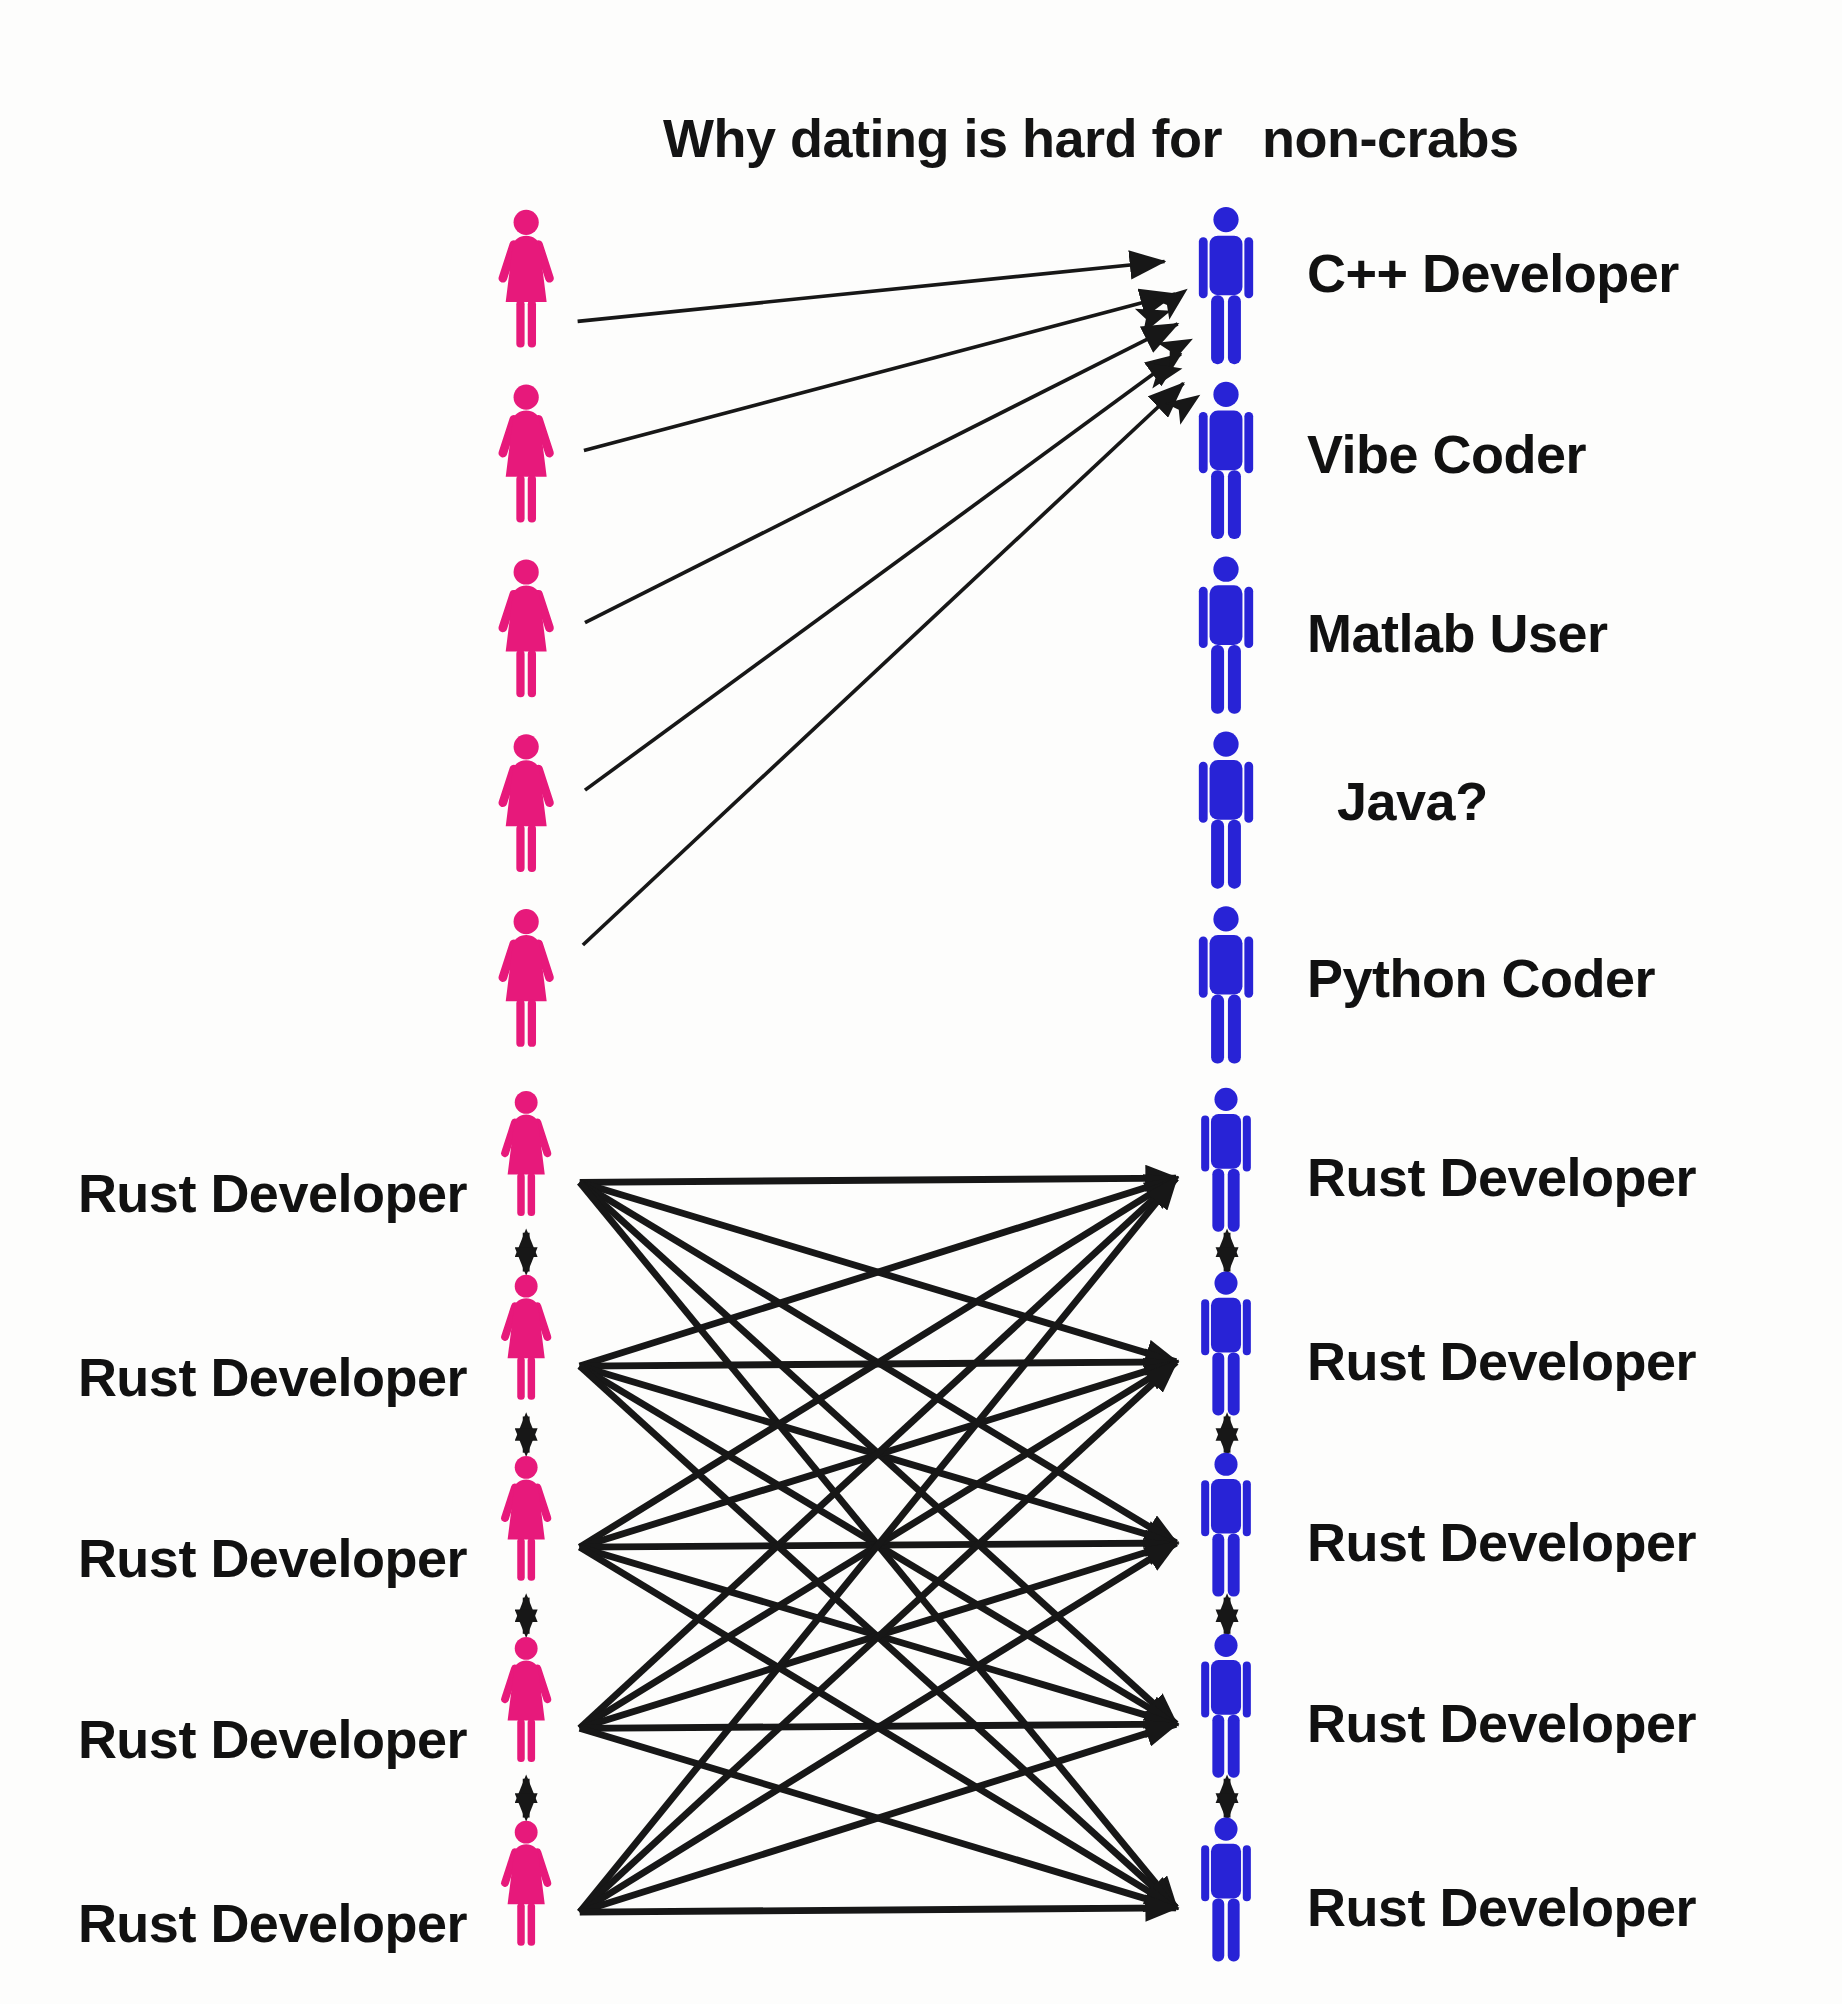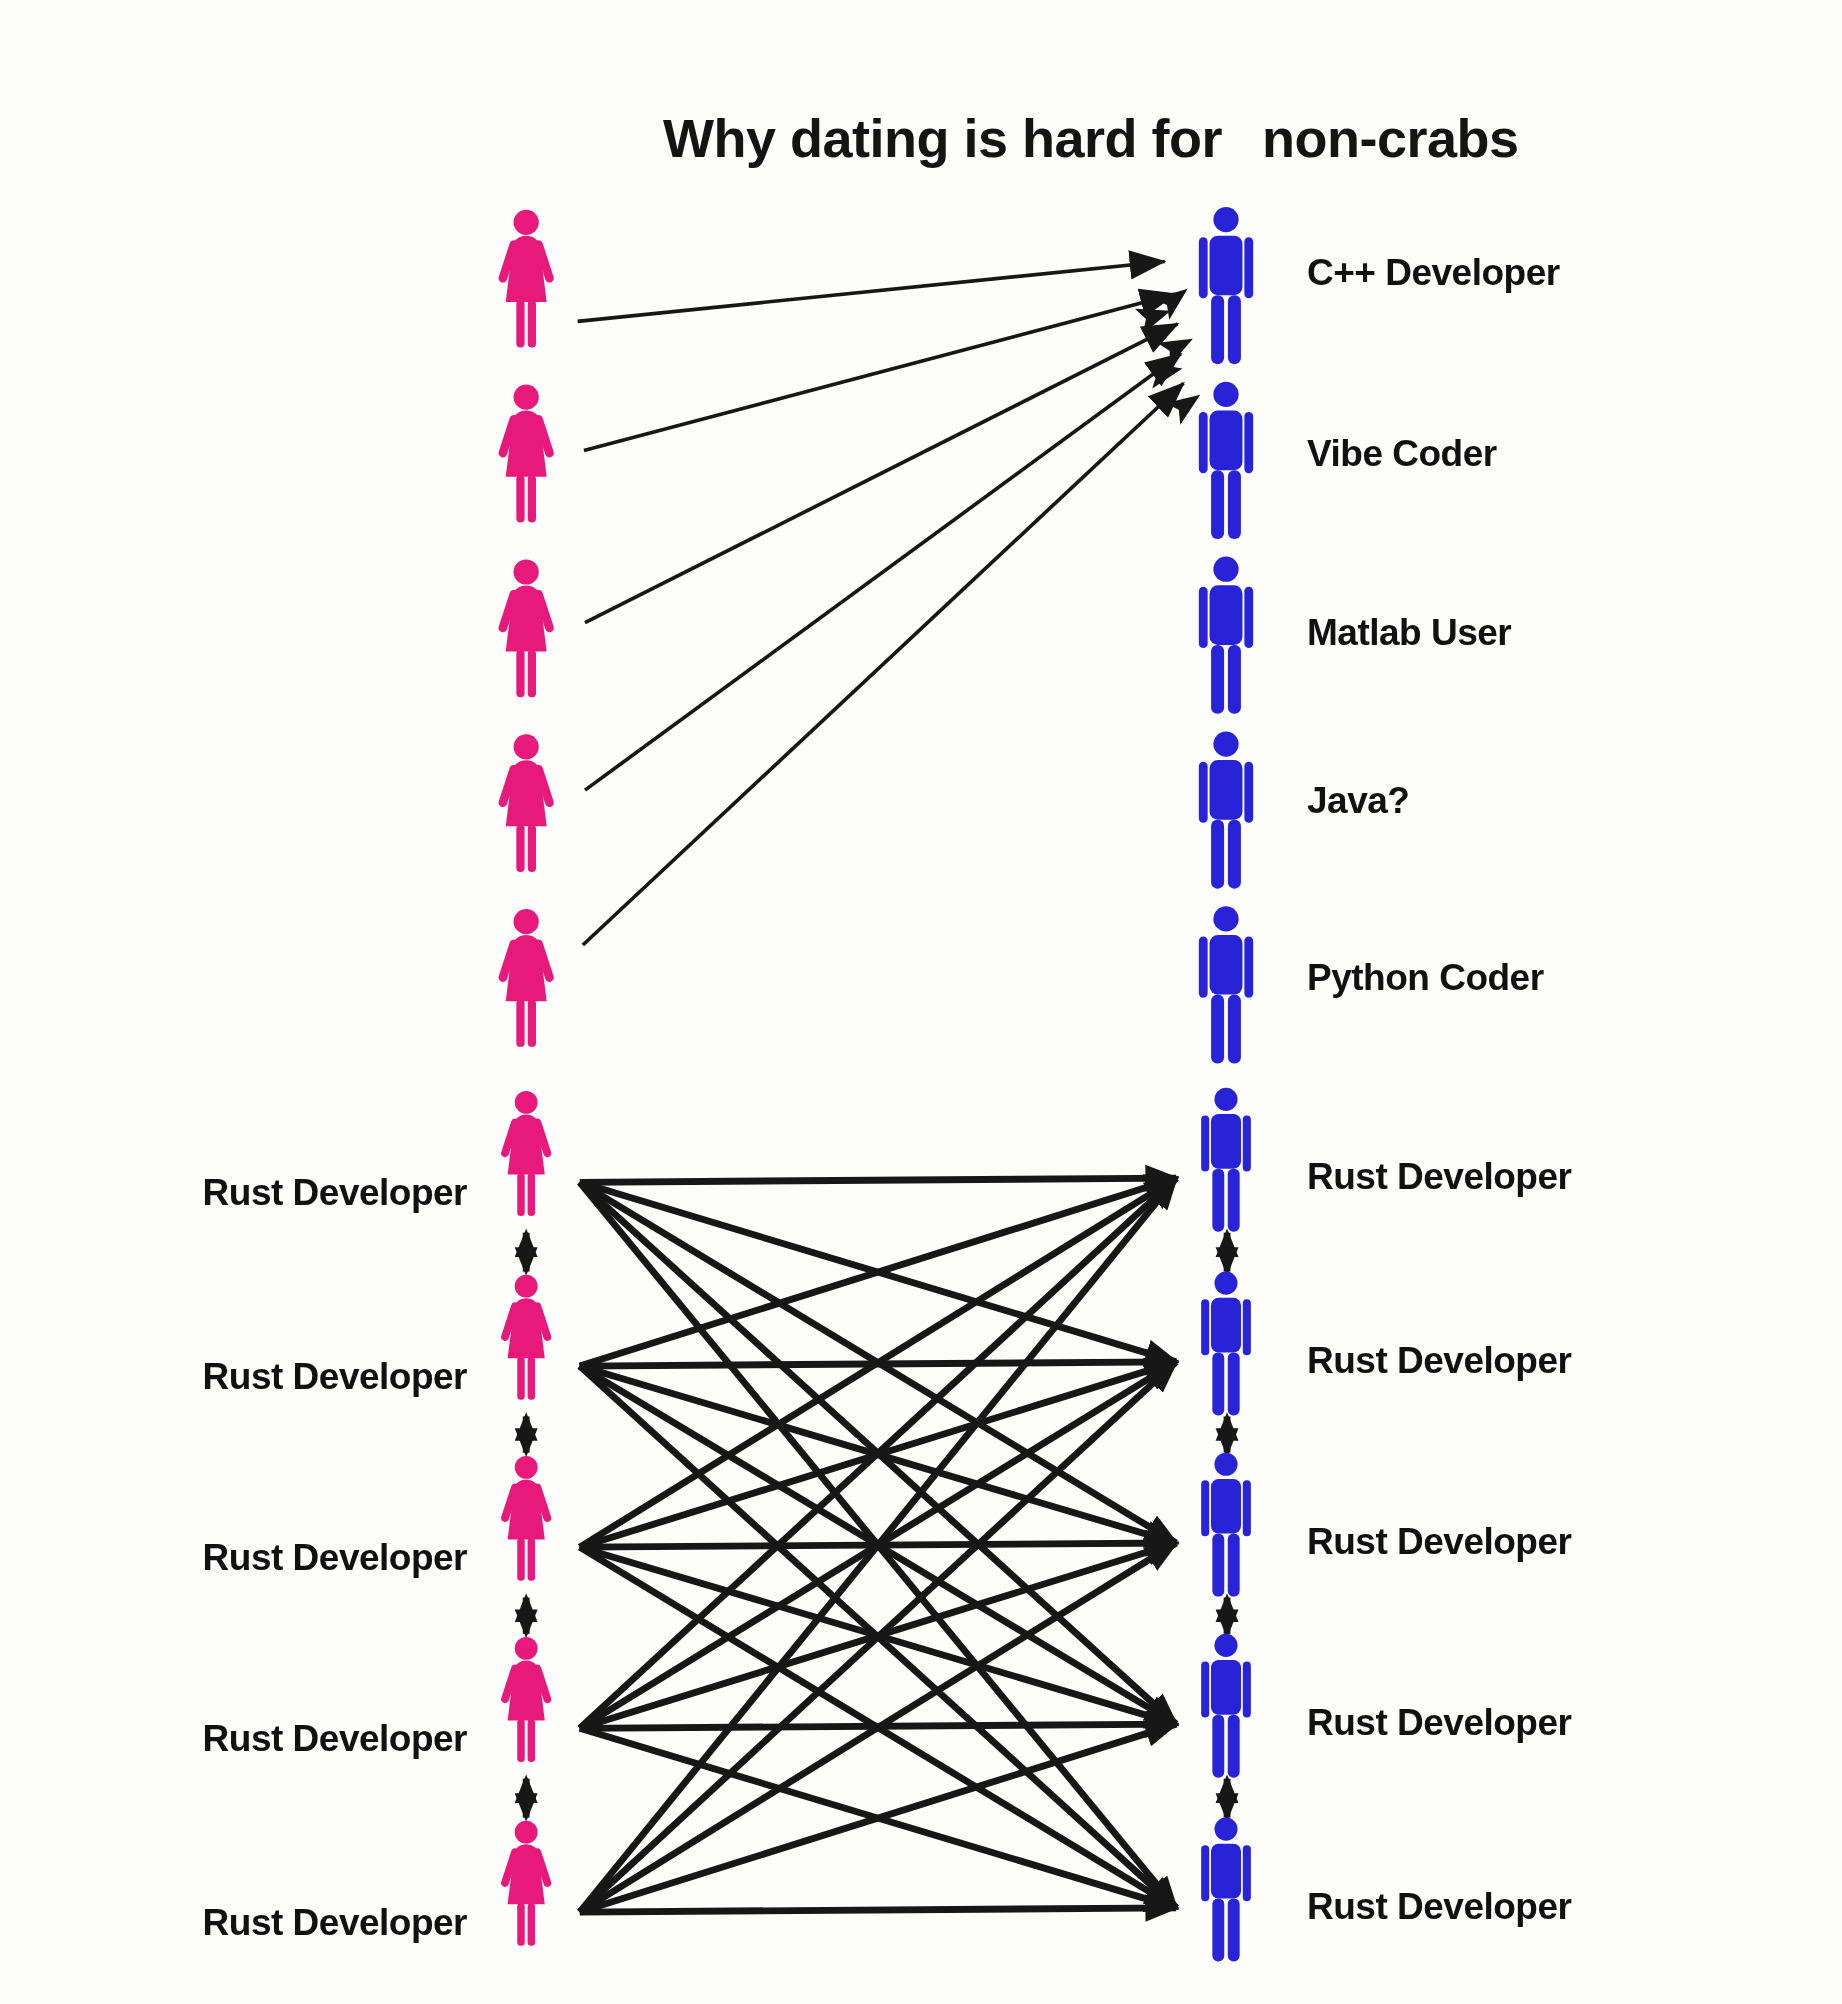--- a/index.html
+++ b/index.html
@@ -8,21 +8,21 @@
     width:1843px;height:2005px;
     background:#FDFDFC;
     overflow:hidden;
     font-family:"Liberation Sans", sans-serif;
   }
   #diagram{position:absolute;left:0;top:0;}
   .label{
     position:absolute;
     transform:translateY(-50%);
     font-weight:bold;
-    font-size:37px;
+    font-size:54px;
     color:#111111;
     white-space:nowrap;
     letter-spacing:-0.5px;
   }
   .label.leftcol{
     left:26px;
     width:441px;
     text-align:right;
   }
   .title{
@@ -137,21 +137,21 @@
         <use x="2265" y="3110" width="140" height="280" href="#male" xlink:href="#male" style="color: rgb(40, 35, 214);"></use>
         <use x="2265" y="3460" width="140" height="280" href="#male" xlink:href="#male" style="color: rgb(40, 35, 214);"></use>
       </g>
     </svg>
 
   <div class="title"><span>Why dating is hard for</span><span class="t2">non-crabs</span></div>
 
   <div class="label" style="left:1307px;top:273px">C++ Developer</div>
   <div class="label" style="left:1307px;top:633px">Matlab User</div>
   <div class="label" style="left:1307px;top:454px">Vibe Coder</div>
-  <div class="label" style="left:1307px;top:801px">Java?</div>
+  <div class="label" style="left:1337px;top:801px">Java?</div>
   <div class="label" style="left:1307px;top:978px">Python Coder</div>
 
   <div class="label leftcol" style="top:1193px">Rust Developer</div>
   <div class="label leftcol" style="top:1377px">Rust Developer</div>
   <div class="label leftcol" style="top:1558px">Rust Developer</div>
   <div class="label leftcol" style="top:1739px">Rust Developer</div>
   <div class="label leftcol" style="top:1923px">Rust Developer</div>
 
   <div class="label" style="left:1307px;top:1177px">Rust Developer</div>
   <div class="label" style="left:1307px;top:1361px">Rust Developer</div>

